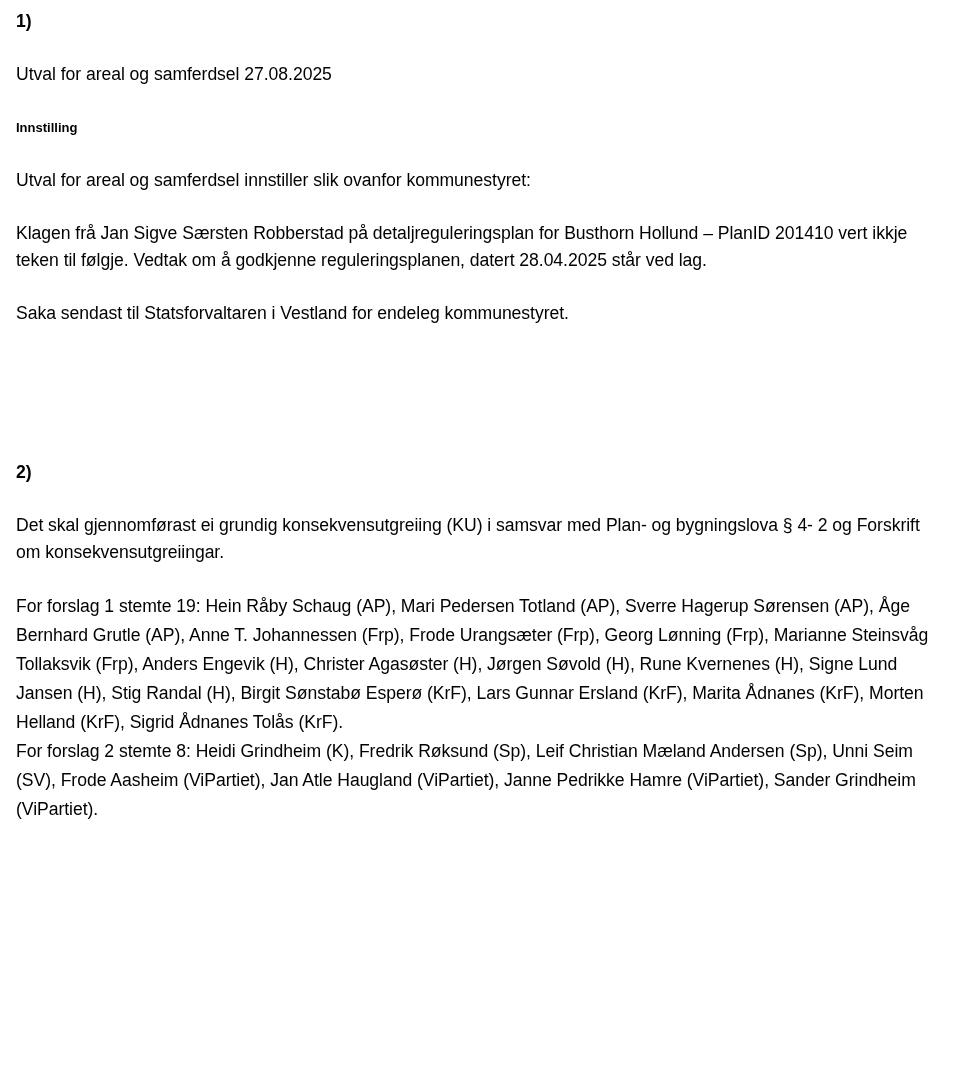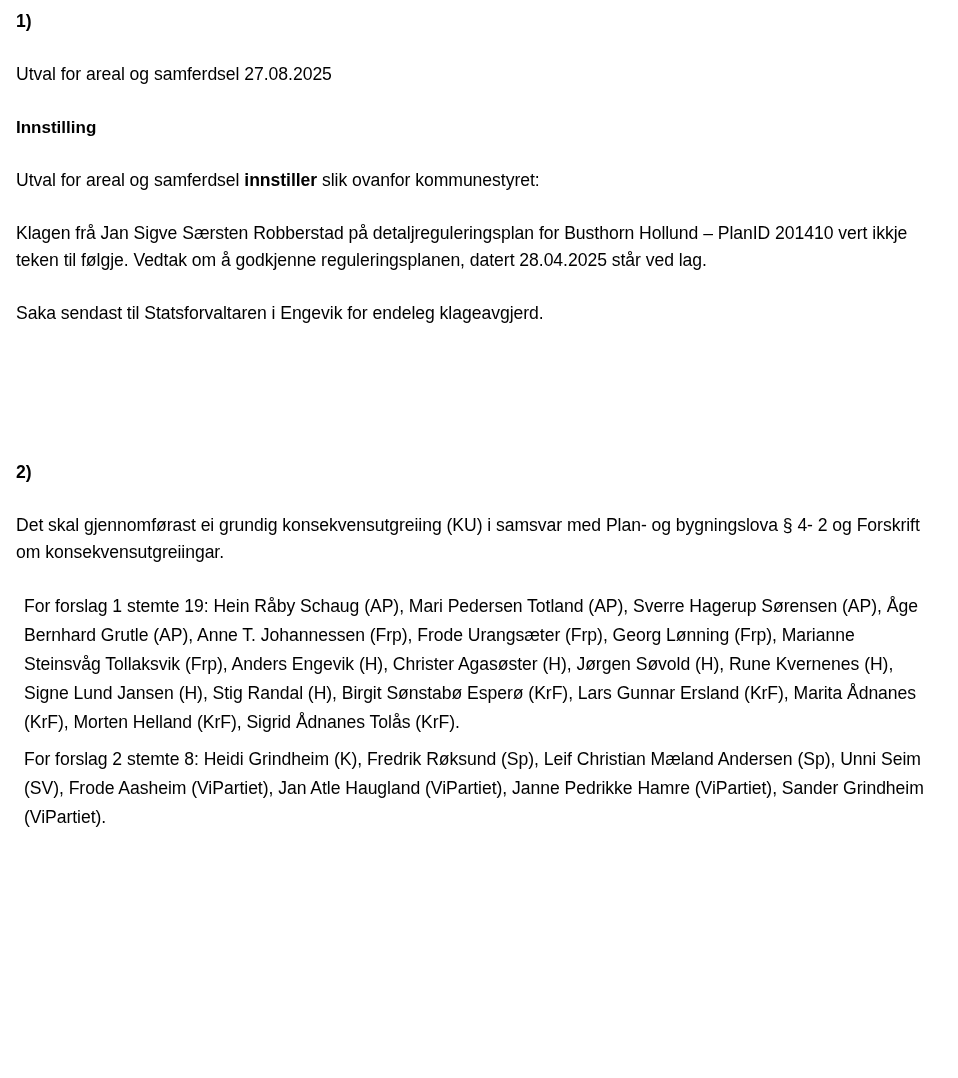--- a/index.html
+++ b/index.html
@@ -40,61 +40,61 @@
   .heading-num,
   .heading-bold {
     font-weight: bold;
   }
   .heading-num {
     font-size: 17.6px;
     line-height: 27px;
     margin: 0 0 26px 0;
   }
   .heading-bold {
-    font-size: 17px;
+    font-size: 13px;
     line-height: 27px;
     margin: 0 0 26px 0;
   }
   .spacer-para {
     font-size: 17.6px;
     line-height: 27px;
     margin: 0 0 26px 0;
     height: 27px;
   }
   .bold-inline {
-    font-weight: bold;
+    font-weight: normal;
   }
   
   .vote-block {
     font-size: 17.6px;
     line-height: 29px;
     margin: 0;
     letter-spacing: -0.05px;
   }
   .vote-block .vote-para {
-    margin: 8px;
+    margin: 0;
   }
 </style>
 </head>
 <body>
 
 <div id="doc">
   <div class="page-body">
 
     <p class="heading-num">1)</p>
 
     <p class="para">Utval for areal og samferdsel 27.08.2025</p>
 
     <p class="heading-bold">Innstilling</p>
 
     <p class="para"><span>Utval for areal og samferdsel </span><span class="bold-inline">innstiller</span><span> slik ovanfor kommunestyret:</span></p>
 
     <p class="para">Klagen frå Jan Sigve Særsten Robberstad på detaljreguleringsplan for Busthorn Hollund – PlanID 201410 vert ikkje teken til følgje. Vedtak om å godkjenne reguleringsplanen, datert 28.04.2025 står ved lag.</p>
 
-    <p class="para">Saka sendast til Statsforvaltaren i Engevik for endeleg klageavgjerd.</p>
+    <p class="para">Saka sendast til Statsforvaltaren i Vestland for endeleg kommunestyret.</p>
 
     <p class="spacer-para">&nbsp;</p>
 
 
     <p class="spacer-para">&nbsp;</p>
 
     <p class="heading-num">2)</p>
 
 
 

